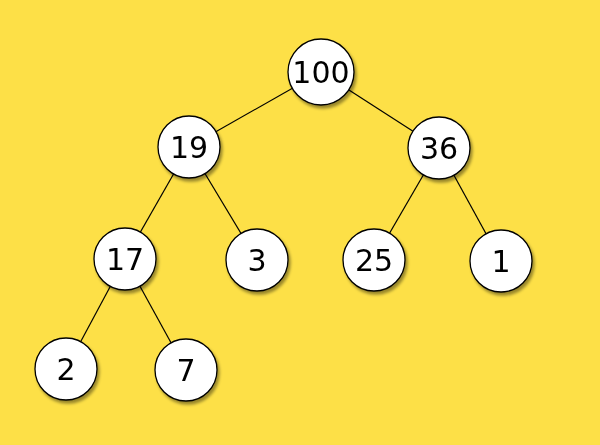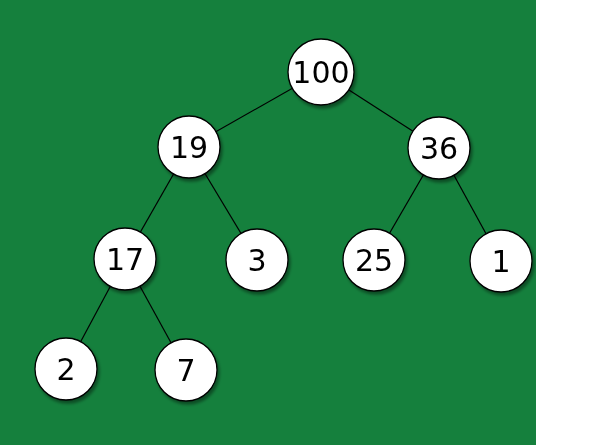--- a/index.html
+++ b/index.html
@@ -2,23 +2,23 @@
 <html><head>
 <meta charset="utf-8">
 <style>
   html, body {
     margin: 0;
     padding: 0;
     background: #ffffff;
   }
   #canvas {
     position: relative;
-    width: 536px;
+    width: 600px;
     height: 445px;
-    background: #15803d;
+    background: #fde047;
     overflow: hidden;
     font-family: "DejaVu Sans", sans-serif;
   }
   #tree-svg {
     position: absolute;
     left: 0;
     top: 0;
     width: 600px;
     height: 445px;
   }

